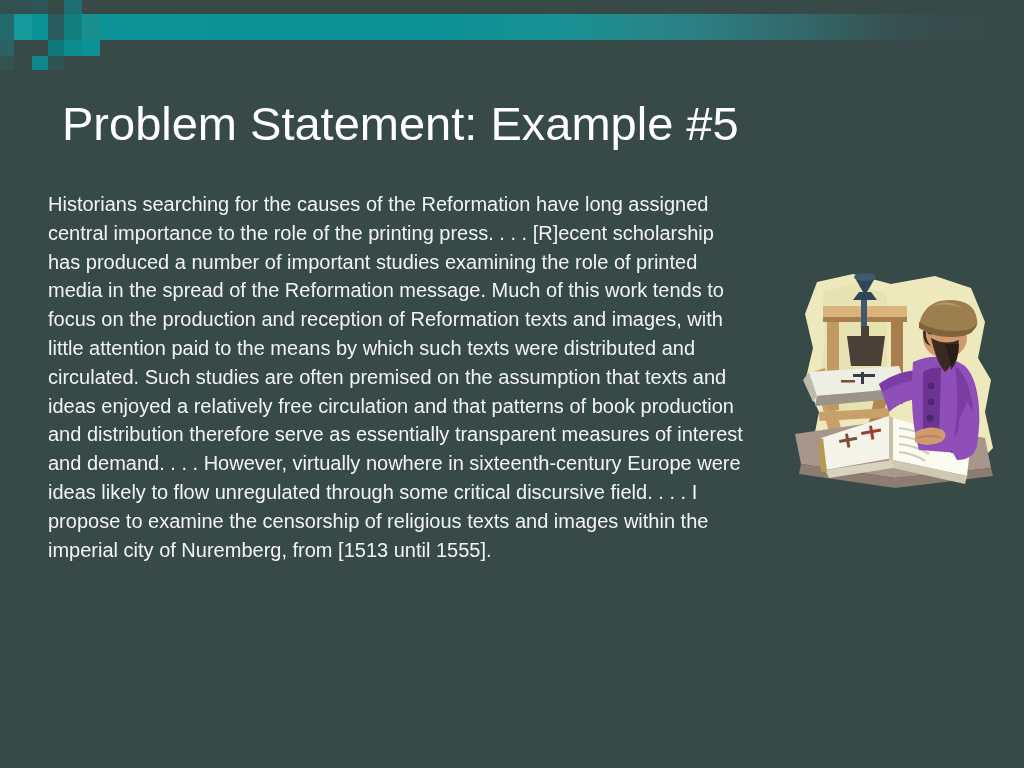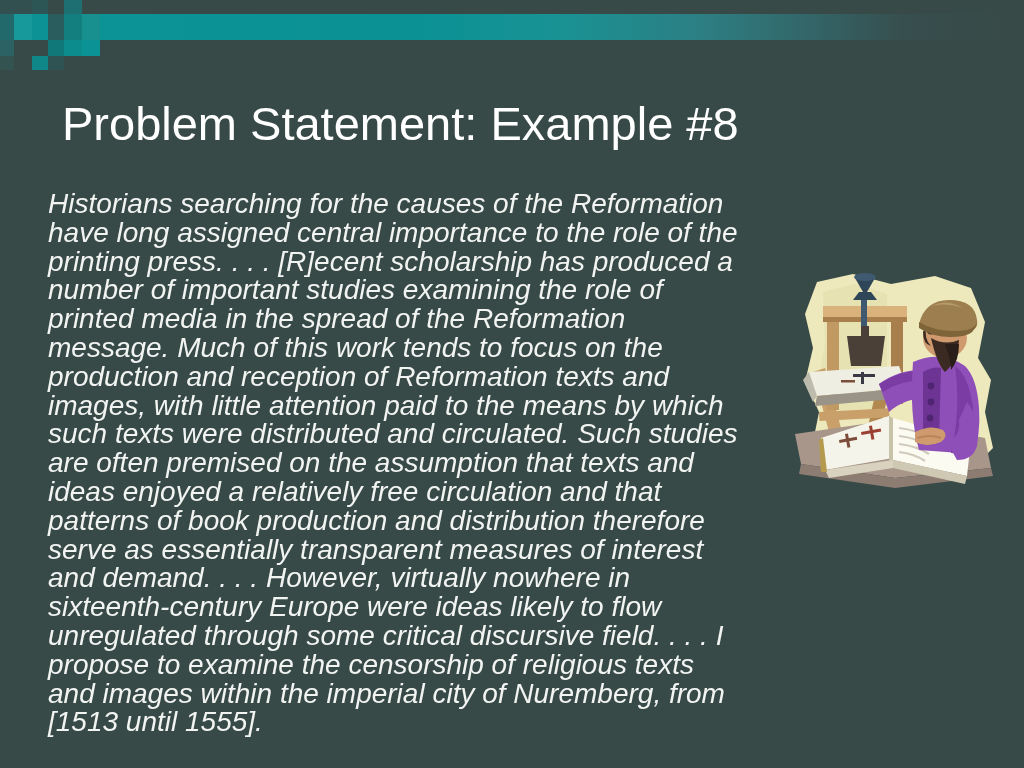--- a/index.html
+++ b/index.html
@@ -64,24 +64,23 @@
     letter-spacing: 0px;
     white-space: nowrap;
   }
 
   
   #body-text {
     position: absolute;
     left: 48px;
     top: 190px;
     width: 700px;
-    font-size: 28px;
+    font-size: 20px;
     line-height: 28.8px;
     color: #f2f4f2;
-    font-style: italic;
   }
 
   
   #clipart {
     position: absolute;
     left: 795px;
     top: 262px;
     width: 205px;
     height: 235px;
   }
@@ -109,21 +108,21 @@
     <div class="blk" style="left:0px;   top:40px; width:14px; height:16px; background:#2c6263;"></div>
     <div class="blk" style="left:48px;  top:40px; width:16px; height:16px; background:#11787a;"></div>
     <div class="blk" style="left:64px;  top:40px; width:18px; height:16px; background:#0d8c8e;"></div>
     <div class="blk" style="left:82px;  top:40px; width:18px; height:16px; background:#0b9294;"></div>
 
     <div class="blk" style="left:0px;   top:56px; width:14px; height:14px; background:#335350;"></div>
     <div class="blk" style="left:32px;  top:56px; width:16px; height:14px; background:#0f8688;"></div>
     <div class="blk" style="left:48px;  top:56px; width:16px; height:14px; background:#2f5352;"></div>
   </div>
 
-  <div id="title">Problem Statement: Example #8</div>
+  <div id="title">Problem Statement: Example #5</div>
 
   <div id="body-text">Historians searching for the causes of the Reformation have long assigned central importance to the role of the printing press. . . . [R]ecent scholarship has produced a number of important studies examining the role of printed media in the spread of the Reformation message. Much of this work tends to focus on the production and reception of Reformation texts and images, with little attention paid to the means by which such texts were distributed and circulated. Such studies are often premised on the assumption that texts and ideas enjoyed a relatively free circulation and that patterns of book production and distribution therefore serve as essentially transparent measures of interest and demand. . . . However, virtually nowhere in sixteenth-century Europe were ideas likely to flow unregulated through some critical discursive field. . . . I propose to examine the censorship of religious texts and images within the imperial city of Nuremberg, from [1513 until 1555].</div>
 
   <div id="clipart">
     <svg viewBox="0 0 205 235" width="205" height="235" xmlns="http://www.w3.org/2000/svg">
 
       <polygon points="22,20 58,12 96,22 140,14 176,26 190,60 183,96 196,118 190,150 198,186 176,208 150,200 118,212 78,206 40,212 16,190 24,150 10,120 18,86 10,52" fill="#ede9bd"></polygon>
       <polygon points="28,30 60,22 92,32 92,150 40,160 22,130 30,80" fill="#e3dfae" opacity="0.75"></polygon>
 
       <polygon points="18,110 30,106 54,196 42,200" fill="#c9a06a"></polygon>

